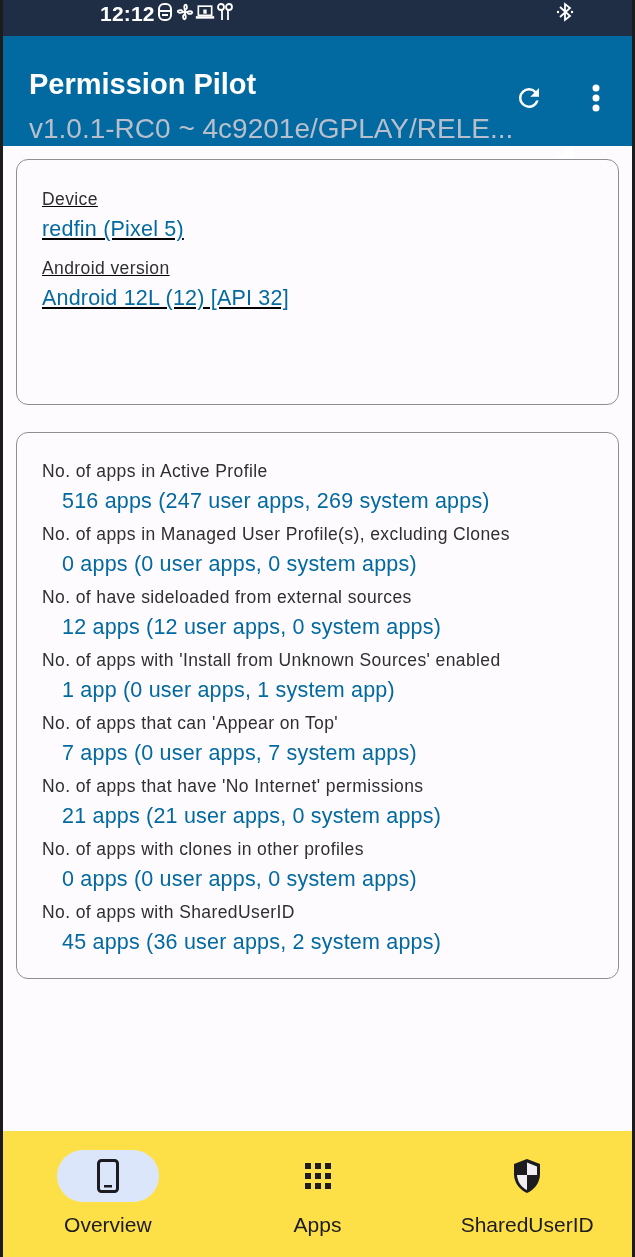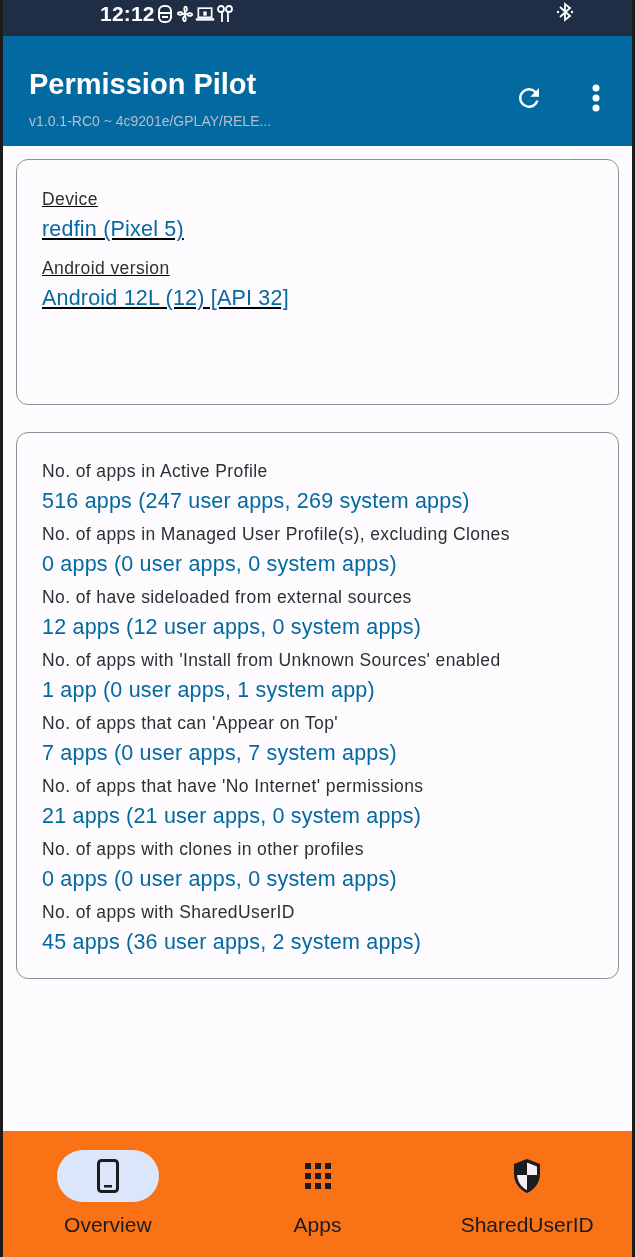--- a/index.html
+++ b/index.html
@@ -10,52 +10,52 @@
     }
     .phone {
       position: absolute; left: 3px; top: 0; width: 629px; height: 1257px;
       background: #fdfbfd; overflow: hidden;
     }
     .statusbar {
       position: absolute; left: 0; top: 0; width: 100%; height: 36px;
       background: #1f2d45; color: #fff;
       display: flex; align-items: center;
     }
-    .sb-left { position: absolute; left: 97px; top: 2px; display: flex; align-items: center; }
+    .sb-left { position: absolute; left: 97px; top: 2px; display: flex; }
     .sb-time { font-size: 21px; font-weight: bold; letter-spacing: 0.2px; }
     .sb-right { position: absolute; right: 46px; top: 2px; display: flex; align-items: center; gap: 26px; flex-direction: column; }
     .sb-batt-text { font-size: 21px; font-weight: bold; }
     .sb-icon { display: inline-flex; width: 20px; height: 20px; align-items: center; justify-content: center; }
     .appbar {
       position: absolute; left: 0; top: 36px; width: 100%; height: 110px;
       background: #0369a1; color: #fff;
     }
     .app-title { position: absolute; left: 26px; top: 32px; font-size: 29px; font-weight: bold; }
-    .app-subtitle { position: absolute; left: 26px; top: 77px; font-size: 14px; color: #b8bfcc; white-space: nowrap; }
+    .app-subtitle { position: absolute; left: 26px; top: 77px; font-size: 28px; color: #b8bfcc; white-space: nowrap; }
     .ab-btn { position: absolute; top: 44px; width: 36px; height: 36px; display: flex; align-items: center; justify-content: center; cursor: pointer; }
     .refresh-btn { left: 508px; }
     .more-btn { left: 575px; }
     .card {
       position: absolute; left: 13px; width: 603px;
       border: 1.5px solid #8e8e94; border-radius: 12px; background: #fdfbfd;
       padding: 26px 25px 0 25px;
     }
     .card1 { top: 159px; height: 246px; }
     .card2 { top: 432px; height: 547px; }
     .kv-label { font-size: 17.5px; color: #2e2e33; letter-spacing: 0.4px; }
     .kv-value { font-size: 21.5px; color: #0369a1; letter-spacing: 0.2px; }
     .card1 .kv { height: 69px; text-decoration: underline; }
     .card1 .kv-label { height: 27px; line-height: 27px; }
     .card1 .kv-value { height: 32px; line-height: 32px; }
     .card2 .kv { height: 63px; }
     .card2 .kv-label { height: 25px; line-height: 25px; }
-    .card2 .kv-value { height: 34px; line-height: 34px; }
+    .card2 .kv-value { height: 34px; line-height: 34px; margin-left: 20px; }
     .bottomnav {
       position: absolute; left: 0; top: 1131px; width: 100%; height: 126px;
-      background: #f97316; display: flex;
+      background: #fde047; display: flex;
     }
     .nav-item { flex: 1; position: relative; cursor: pointer; }
     .nav-pill {
       position: absolute; top: 19px; left: 50%; transform: translateX(-50%);
       width: 102px; height: 52px; border-radius: 26px;
       display: flex; align-items: center; justify-content: center;
     }
     .nav-item.active .nav-pill { background: #dbe6fb; }
     .nav-label { position: absolute; top: 82px; width: 100%; text-align: center; font-size: 21px; color: #1c1b1f; }
   </style>

